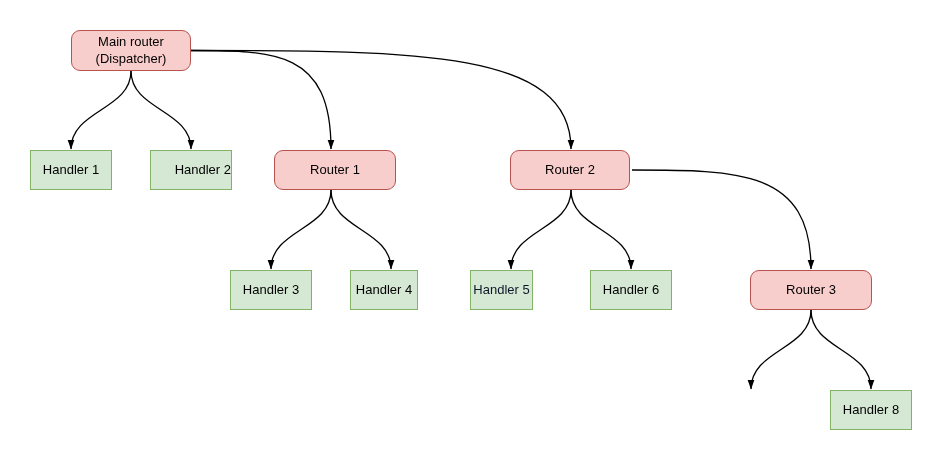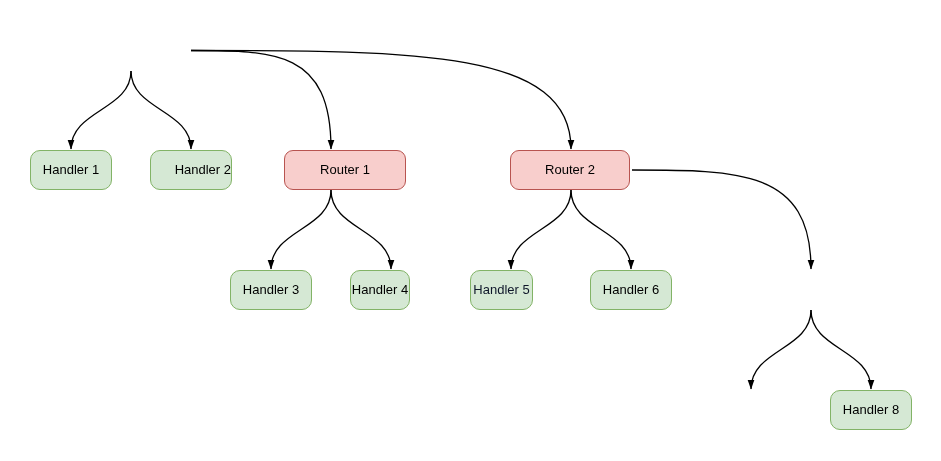--- a/index.html
+++ b/index.html
@@ -26,21 +26,21 @@
     justify-content: center;
     text-align: center;
     box-sizing: border-box;
     border: 1px solid #000;
     font-size: 13px;
     line-height: 1.25;
     color: #000000;
     white-space: pre-line;
   }
   .node.router { border-radius: 9px; }
-  .node.handler { border-radius: 10px; }
+  .node.handler { border-radius: 0; }
 </style>
 </head>
 <body>
 
 <div class="canvas" id="canvas">
   <svg class="edges-layer" id="edges" width="941" height="461" viewBox="0 0 941 461" xmlns="http://www.w3.org/2000/svg">
     <defs>
       <marker id="arrow" markerUnits="userSpaceOnUse" markerWidth="11" markerHeight="8" refX="9.5" refY="3.5" orient="auto">
         <path id="arrowhead-path" d="M0,0 L10,3.5 L0,7 z" fill="#000000"></path>
       </marker>
@@ -51,22 +51,25 @@
       <path d="M 191 50.5 C 419 50.5, 571 50.5, 571 149" fill="none" stroke="#000000" stroke-width="1.3" marker-end="url(#arrow)"></path>
       <path d="M 331 190 C 331 229.5, 271 229.5, 271 269" fill="none" stroke="#000000" stroke-width="1.3" marker-end="url(#arrow)"></path>
       <path d="M 331 190 C 331 229.5, 391 229.5, 391 269" fill="none" stroke="#000000" stroke-width="1.3" marker-end="url(#arrow)"></path>
       <path d="M 571 190 C 571 229.5, 511 229.5, 511 269" fill="none" stroke="#000000" stroke-width="1.3" marker-end="url(#arrow)"></path>
       <path d="M 571 190 C 571 229.5, 631 229.5, 631 269" fill="none" stroke="#000000" stroke-width="1.3" marker-end="url(#arrow)"></path>
       <path d="M 632 170 C 739.4 170, 811 170, 811 269" fill="none" stroke="#000000" stroke-width="1.3" marker-end="url(#arrow)"></path>
       <path d="M 811 310 C 811 349.5, 751 349.5, 751 389" fill="none" stroke="#000000" stroke-width="1.3" marker-end="url(#arrow)"></path>
       <path d="M 811 310 C 811 349.5, 871 349.5, 871 389" fill="none" stroke="#000000" stroke-width="1.3" marker-end="url(#arrow)"></path>
     </svg>
 
+<div class="node router" style="left: 71px; top: 30px; width: 120px; height: 41px; background: rgb(248, 206, 204); border-color: rgb(184, 84, 80); color: rgb(0, 0, 0);"><span>Main router
+(Dispatcher)</span></div>
     <div class="node handler" style="left: 30px; top: 150px; width: 82px; height: 40px; background: rgb(213, 232, 212); border-color: rgb(130, 179, 102); color: rgb(0, 0, 0);"><span>Handler 1</span></div>
     <div class="node handler" style="left: 150px; top: 150px; width: 82px; height: 40px; background: rgb(213, 232, 212); border-color: rgb(130, 179, 102); color: rgb(0, 0, 0); justify-content: flex-end;"><span>Handler 2</span></div>
-    <div class="node router" style="left: 284px; top: 150px; width: 122px; height: 40px; background: rgb(248, 206, 204); border-color: rgb(184, 84, 80); color: rgb(0, 0, 0);"><span>Router 1</span></div>
+    <div class="node router" style="left: 274px; top: 150px; width: 122px; height: 40px; background: rgb(248, 206, 204); border-color: rgb(184, 84, 80); color: rgb(0, 0, 0);"><span>Router 1</span></div>
     <div class="node router" style="left: 510px; top: 150px; width: 120px; height: 40px; background: rgb(248, 206, 204); border-color: rgb(184, 84, 80); color: rgb(0, 0, 0);"><span>Router 2</span></div>
     <div class="node handler" style="left: 230px; top: 270px; width: 82px; height: 40px; background: rgb(213, 232, 212); border-color: rgb(130, 179, 102); color: rgb(0, 0, 0);"><span>Handler 3</span></div>
-    <div class="node handler" style="left: 350px; top: 270px; width: 60px; height: 40px; background: rgb(213, 232, 212); border-color: rgb(130, 179, 102); color: rgb(0, 0, 0); text-align: center;"><span>Handler 4</span></div>
+    <div class="node handler" style="left: 350px; top: 270px; width: 68px; height: 40px; background: rgb(213, 232, 212); border-color: rgb(130, 179, 102); color: rgb(0, 0, 0); text-align: center;"><span>Handler 4</span></div>
     <div class="node handler" style="left: 470px; top: 270px; width: 63px; height: 40px; background: rgb(213, 232, 212); border-color: rgb(130, 179, 102); color: #0f172a;"><span>Handler 5</span></div>
     <div class="node handler" style="left: 590px; top: 270px; width: 82px; height: 40px; background: rgb(213, 232, 212); border-color: rgb(130, 179, 102); color: rgb(0, 0, 0);"><span>Handler 6</span></div>
+    <div class="node router" style="left: 750px; top: 270px; width: 122px; height: 40px; background: rgb(248, 206, 204); border-color: rgb(184, 84, 80); color: rgb(0, 0, 0);"><span>Router 3</span></div>
     <div class="node handler" style="left: 830px; top: 390px; width: 82px; height: 40px; background: rgb(213, 232, 212); border-color: rgb(130, 179, 102); color: rgb(0, 0, 0);"><span>Handler 8</span></div>
   </div>
 
 </body></html>

